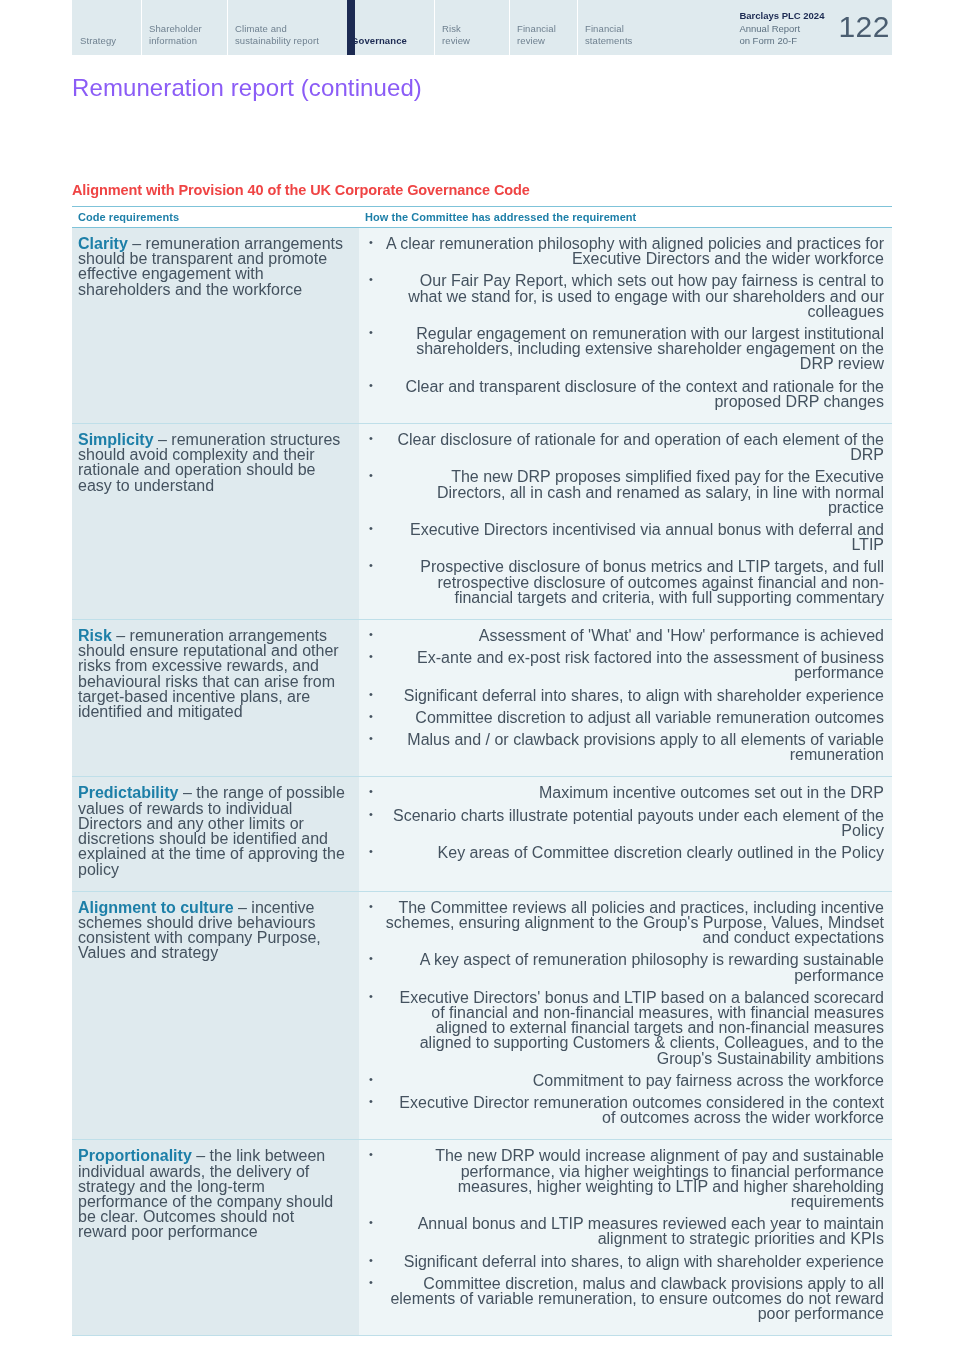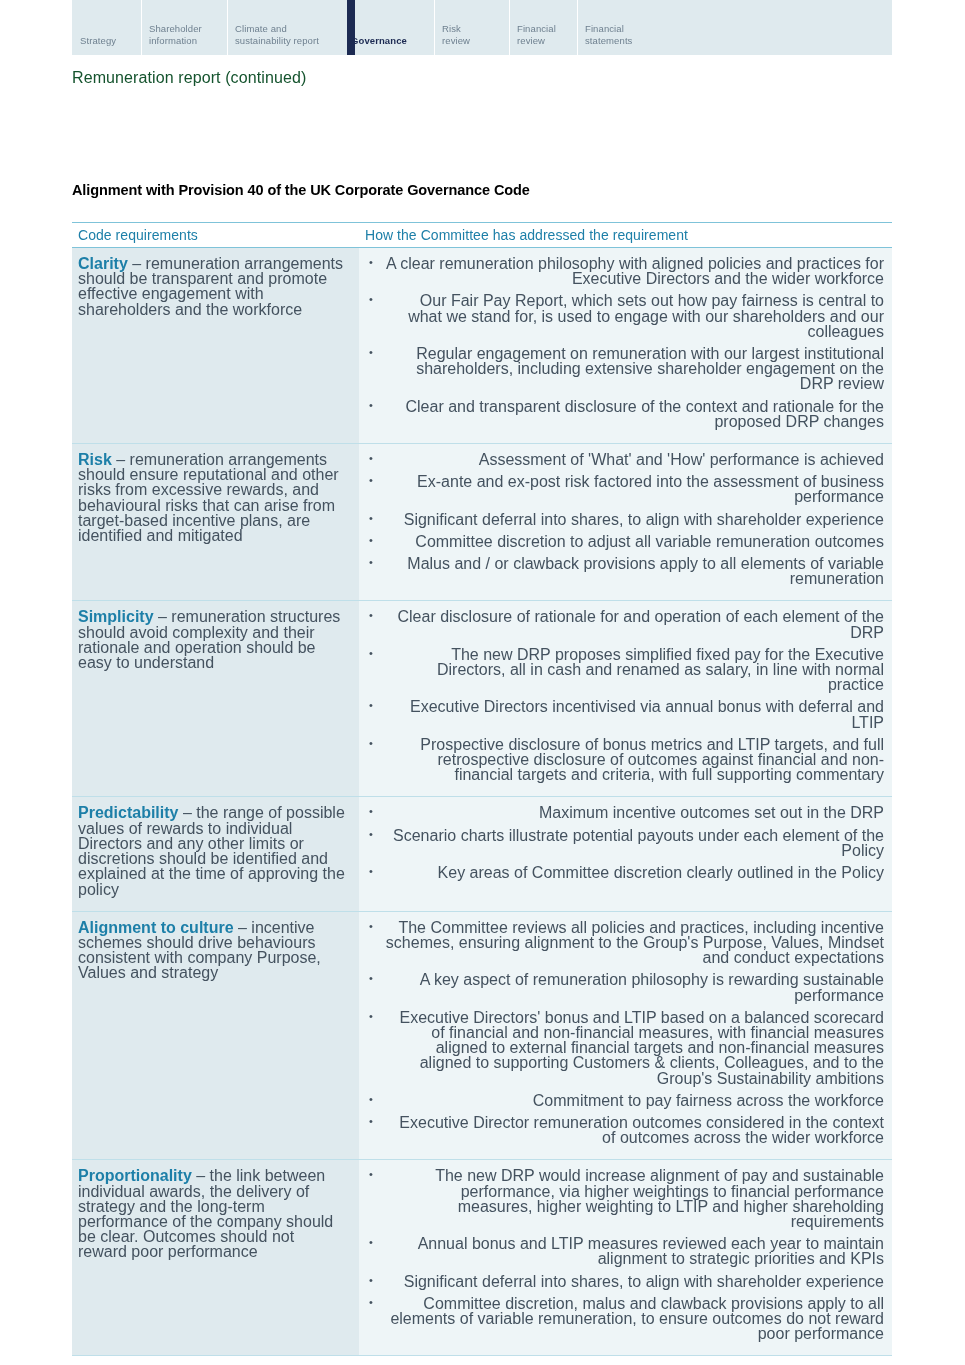--- a/index.html
+++ b/index.html
@@ -96,51 +96,51 @@
     margin-left: 14px;
     padding-top: 4px;
     letter-spacing: 0.5px;
   }
 
   
   .page-title {
     position: absolute;
     left: 72px;
     top: 58px;
-    font-size: 16px;
+    font-size: 24px;
     font-weight: normal;
-    color: #14532d;
+    color: #8b5cf6;
     letter-spacing: 0.1px;
   }
 
   
   .section {
     position: absolute;
     left: 72px;
     top: 182px;
     width: 820px;
   }
   .section-heading {
     font-size: 14.5px;
     font-weight: bold;
-    color: #000000;
-    margin: 0 0 24px 0;
+    color: #ef4444;
+    margin: 0 0 8px 0;
     letter-spacing: -0.1px;
   }
 
   
   .code-table {
     width: 100%;
     border-collapse: collapse;
     border-top: 1.5px solid #7fc3d9;
   }
   .code-table th {
     text-align: left;
-    font-size: 14px;
-    font-weight: normal;
+    font-size: 11px;
+    font-weight: bold;
     color: #1d7fa8;
     padding: 4px 6px 4px 6px;
     border-bottom: 1px solid #7fc3d9;
     vertical-align: top;
     letter-spacing: 0.05px;
   }
   .col-left  { width: 287px; }
   .col-right { width: auto; }
 
   .code-table td {
@@ -208,20 +208,28 @@
   </div>
   <div class="nav-tab t-finrev">
     <span>Financial
 review</span>
   </div>
   <div class="nav-tab t-finstate">
     <span>Financial
 statements</span>
   </div>
 
+  <div class="brand-block">
+    <div class="brand-lines">
+      <div class="b1">Barclays PLC 2024</div>
+      <div>Annual Report</div>
+      <div>on Form 20-F</div>
+    </div>
+    <div class="page-number">122</div>
+  </div>
 </div>
 
 <h1 class="page-title">Remuneration report (continued)</h1>
 
 <div class="section">
   <h2 class="section-heading">Alignment with Provision 40 of the UK Corporate Governance Code</h2>
 
   <table class="code-table">
     <thead>
       <tr>
@@ -235,43 +243,43 @@
           <td class="cell-right">
             <ul class="bullets">
               <li>A clear remuneration philosophy with aligned policies and practices for Executive Directors and the wider workforce</li>
               <li>Our Fair Pay Report, which sets out how pay fairness is central to what we stand for, is used to engage with our shareholders and our colleagues</li>
               <li>Regular engagement on remuneration with our largest institutional shareholders, including extensive shareholder engagement on the DRP review</li>
               <li>Clear and transparent disclosure of the context and rationale for the proposed DRP changes</li>
             </ul>
           </td>
         </tr>
         <tr>
+          <td class="cell-left"><span class="req-term">Simplicity</span><span> – remuneration structures should avoid complexity and their rationale and operation should be easy to understand</span></td>
+          <td class="cell-right">
+            <ul class="bullets">
+              <li>Clear disclosure of rationale for and operation of each element of the DRP</li>
+              <li>The new DRP proposes simplified fixed pay for the Executive Directors, all in cash and renamed as salary, in line with normal practice</li>
+              <li>Executive Directors incentivised via annual bonus with deferral and LTIP</li>
+              <li>Prospective disclosure of bonus metrics and LTIP targets, and full retrospective disclosure of outcomes against financial and non-financial targets and criteria, with full supporting commentary</li>
+            </ul>
+          </td>
+        </tr>
+        <tr>
           <td class="cell-left"><span class="req-term">Risk</span><span> – remuneration arrangements should ensure reputational and other risks from excessive rewards, and behavioural risks that can arise from target-based incentive plans, are identified and mitigated</span></td>
           <td class="cell-right">
             <ul class="bullets">
               <li>Assessment of 'What' and 'How' performance is achieved</li>
               <li>Ex-ante and ex-post risk factored into the assessment of business performance</li>
               <li>Significant deferral into shares, to align with shareholder experience</li>
               <li>Committee discretion to adjust all variable remuneration outcomes</li>
               <li>Malus and / or clawback provisions apply to all elements of variable remuneration</li>
             </ul>
           </td>
         </tr>
         <tr>
-          <td class="cell-left"><span class="req-term">Simplicity</span><span> – remuneration structures should avoid complexity and their rationale and operation should be easy to understand</span></td>
-          <td class="cell-right">
-            <ul class="bullets">
-              <li>Clear disclosure of rationale for and operation of each element of the DRP</li>
-              <li>The new DRP proposes simplified fixed pay for the Executive Directors, all in cash and renamed as salary, in line with normal practice</li>
-              <li>Executive Directors incentivised via annual bonus with deferral and LTIP</li>
-              <li>Prospective disclosure of bonus metrics and LTIP targets, and full retrospective disclosure of outcomes against financial and non-financial targets and criteria, with full supporting commentary</li>
-            </ul>
-          </td>
-        </tr>
-        <tr>
           <td class="cell-left"><span class="req-term">Predictability</span><span> – the range of possible values of rewards to individual Directors and any other limits or discretions should be identified and explained at the time of approving the policy</span></td>
           <td class="cell-right">
             <ul class="bullets">
               <li>Maximum incentive outcomes set out in the DRP</li>
               <li>Scenario charts illustrate potential payouts under each element of the Policy</li>
               <li>Key areas of Committee discretion clearly outlined in the Policy</li>
             </ul>
           </td>
         </tr>
         <tr>

